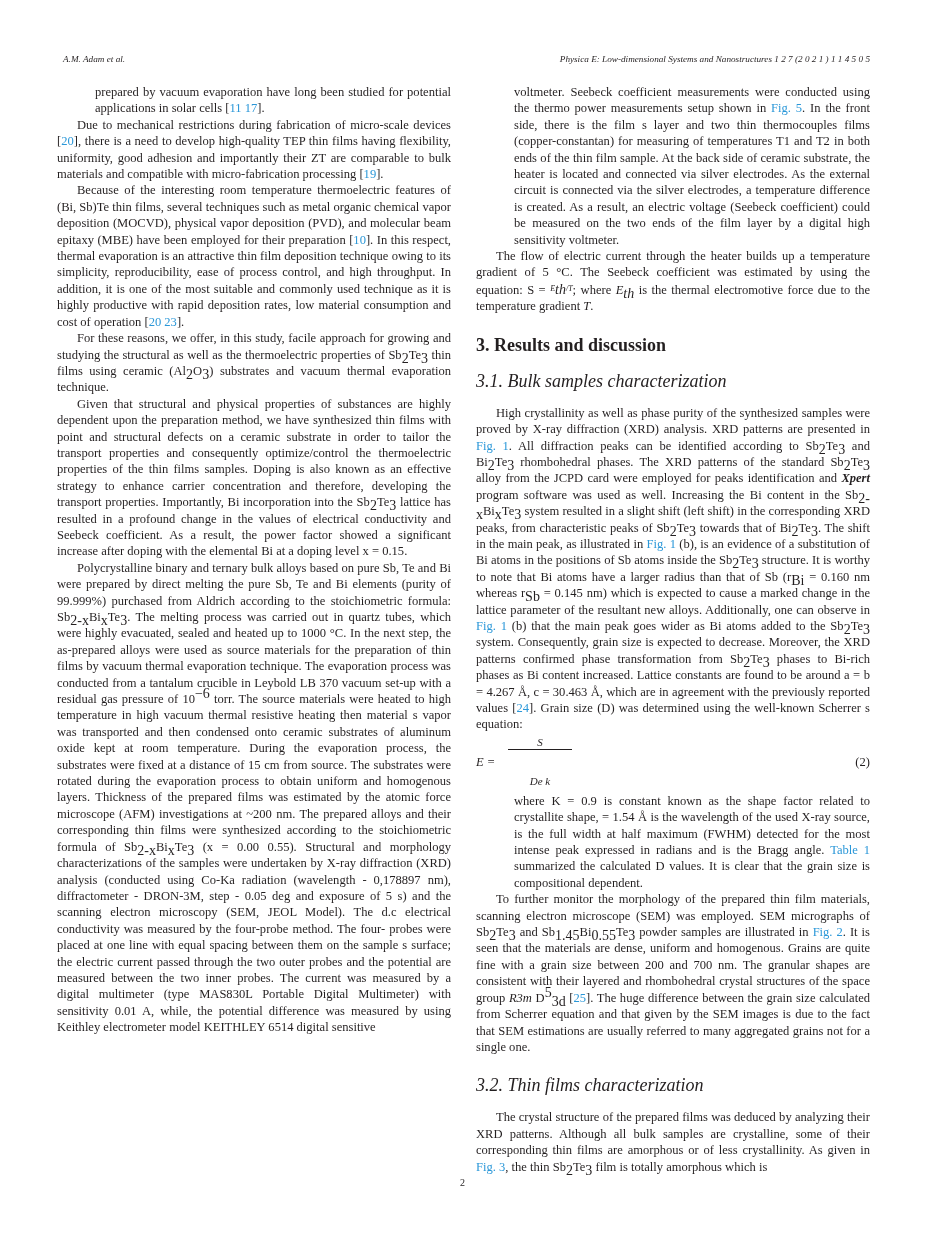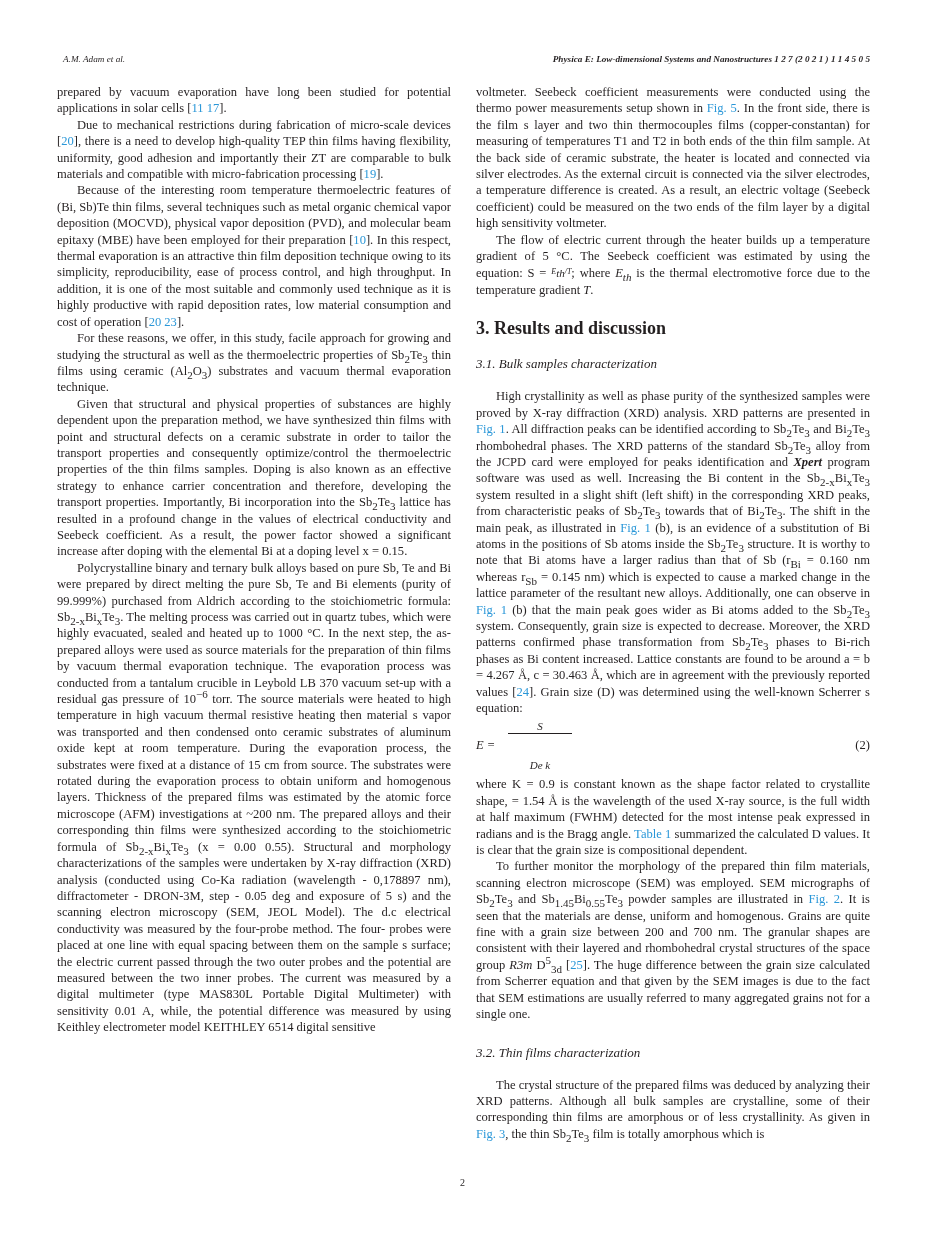--- a/index.html
+++ b/index.html
@@ -1,38 +1,38 @@
 <!DOCTYPE html>
 <html><head>
 <meta charset="utf-8">
 <style>
   html, body { margin: 0; padding: 0; background: #ffffff; }
   body { width: 925px; height: 1234px; position: relative; overflow: hidden;
          font-family: "DejaVu Serif", "Liberation Serif", serif; color: #231f20; }
   .runhead { position: absolute; top: 54px; font-size: 9.2px; font-style: italic;
              font-family: "Liberation Serif", serif; color: #231f20; }
   .runhead.left { left: 63px; }
-  .runhead.right { right: 55px; font-weight: bold; }
+  .runhead.right { right: 55px; }
   .col { position: absolute; top: 84px; width: 394px;
          font-family: "Liberation Serif", serif; font-size: 12.55px; line-height: 16.4px;
          text-align: justify; hyphens: auto; }
   .col.left { left: 57px; }
   .col.right { left: 476px; }
   p { margin: 0; text-indent: 20px; }
-  p.noind { text-indent: 0; }
+  p.noind { text-indent: 0; margin-left: 38px; }
   a.ref, span.ref { color: #2a97d8; text-decoration: none; }
   h2 { font-size: 18px; font-weight: bold; margin: 16px 0 16px 0; line-height: 16px; }
-  h3 { font-size: 13px; font-style: italic; font-weight: normal; margin: 20px 0 16px 0; line-height: 16px; }
+  h3 { font-size: 18px; font-style: italic; font-weight: normal; margin: 20px 0 16px 0; line-height: 16px; }
   .eq { display: flex; align-items: center; margin: 10px 0 12px 0; height: 38px; position: relative; }
   .eq .lhs { font-style: italic; width: 32px; }
   .eq .frac { display: inline-flex; flex-direction: column; align-items: center; width: 64px; font-size: 11px; font-style: italic; }
   .eq .frac .num { border-bottom: 1px solid #231f20; width: 100%; text-align: center; line-height: 14px; }
   .eq .frac .den { line-height: 14px; text-align: left; margin-top: 24px; }
   .eq .num-label { position: absolute; right: 0; }
-  sub, sup { font-size: 11px; line-height: 0; }
+  sub, sup { font-size: 14px; line-height: 0; }
   .pageno { position: absolute; top: 1177px; left: 0; width: 925px; text-align: center;
             font-size: 10px; font-family: "Liberation Serif", serif; }
 </style>
 </head>
 <body>
 
 <div class="runhead left">A.M. Adam et al.</div>
 <div class="runhead right">Physica E: Low-dimensional Systems and Nanostructures 1 2 7  (2 0 2 1 ) 1 1 4 5 0 5</div>
 
 <div class="col left">

